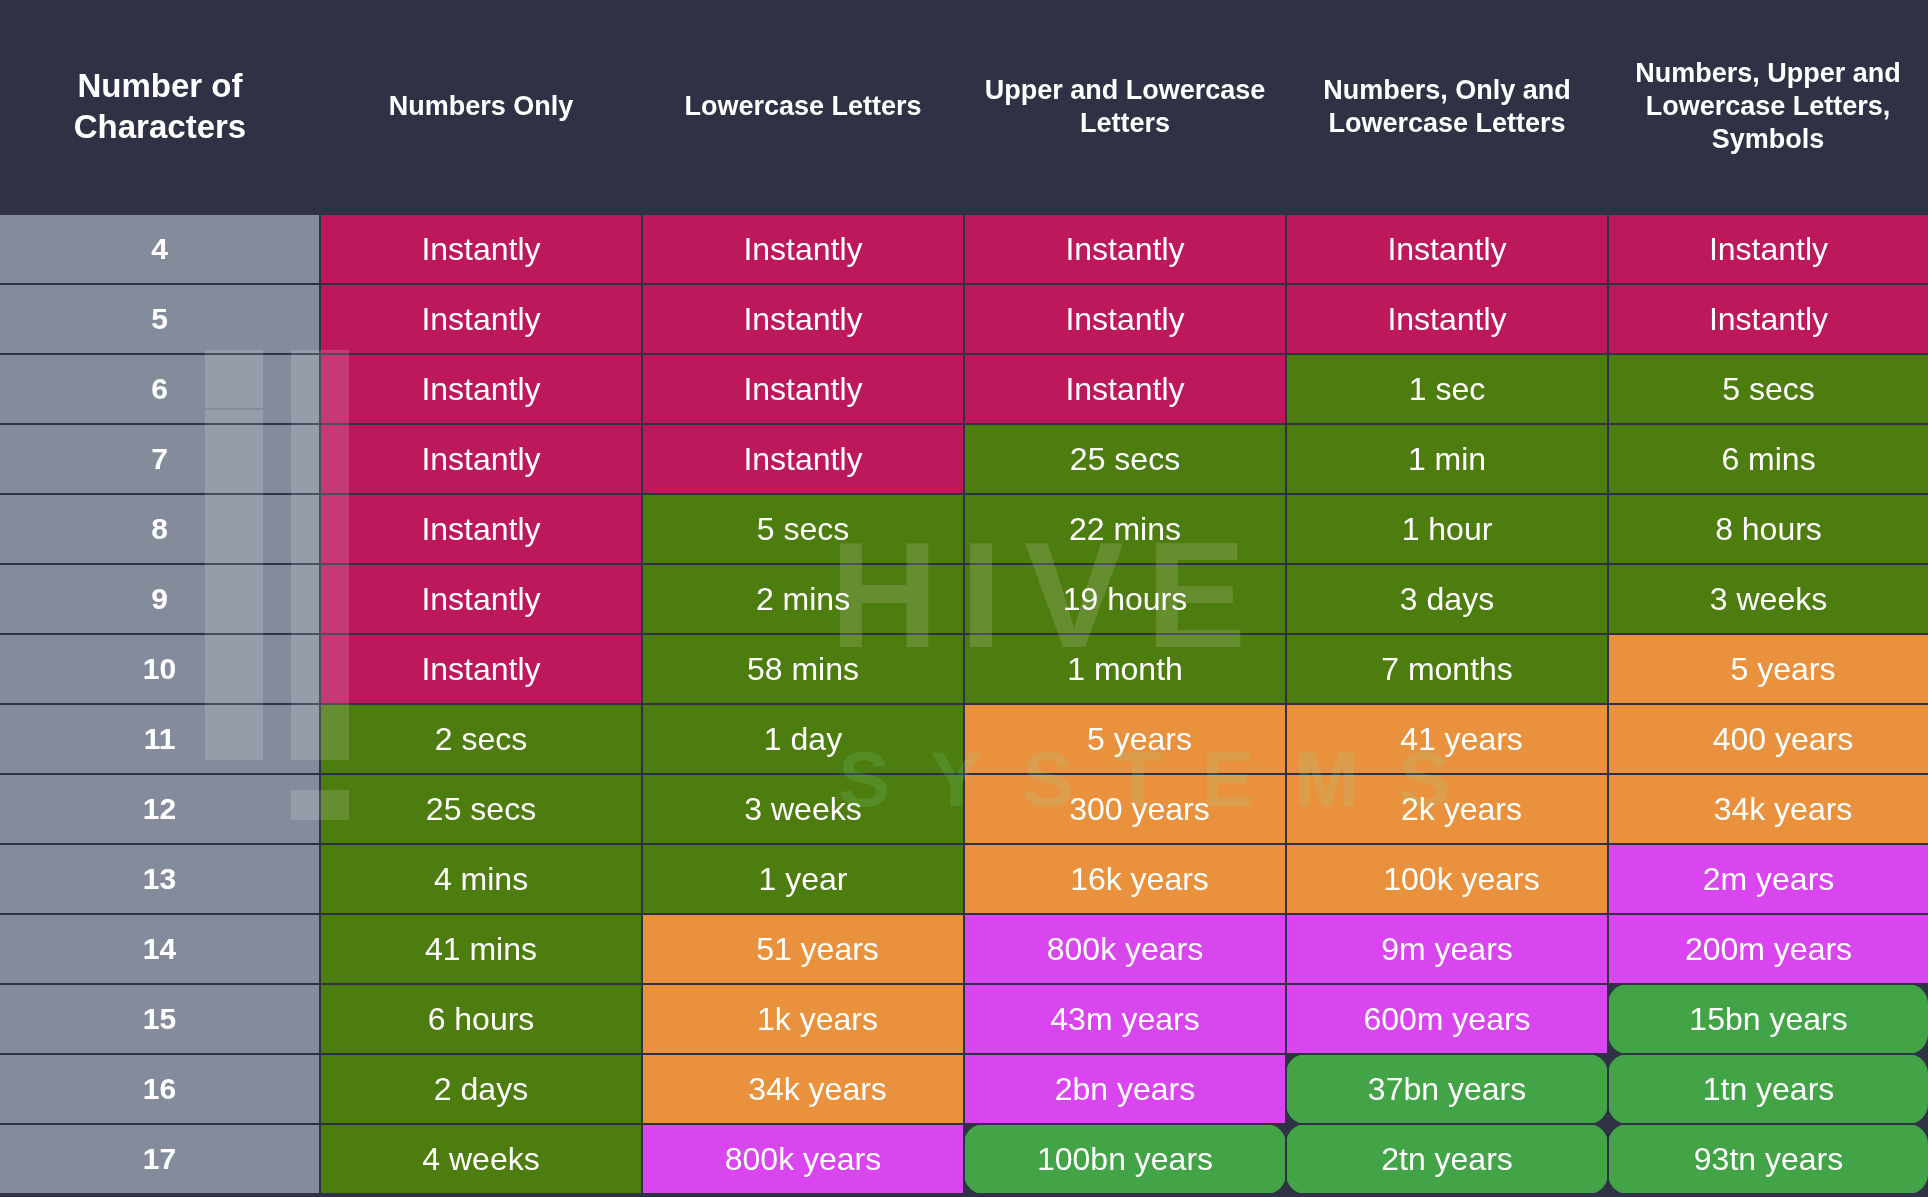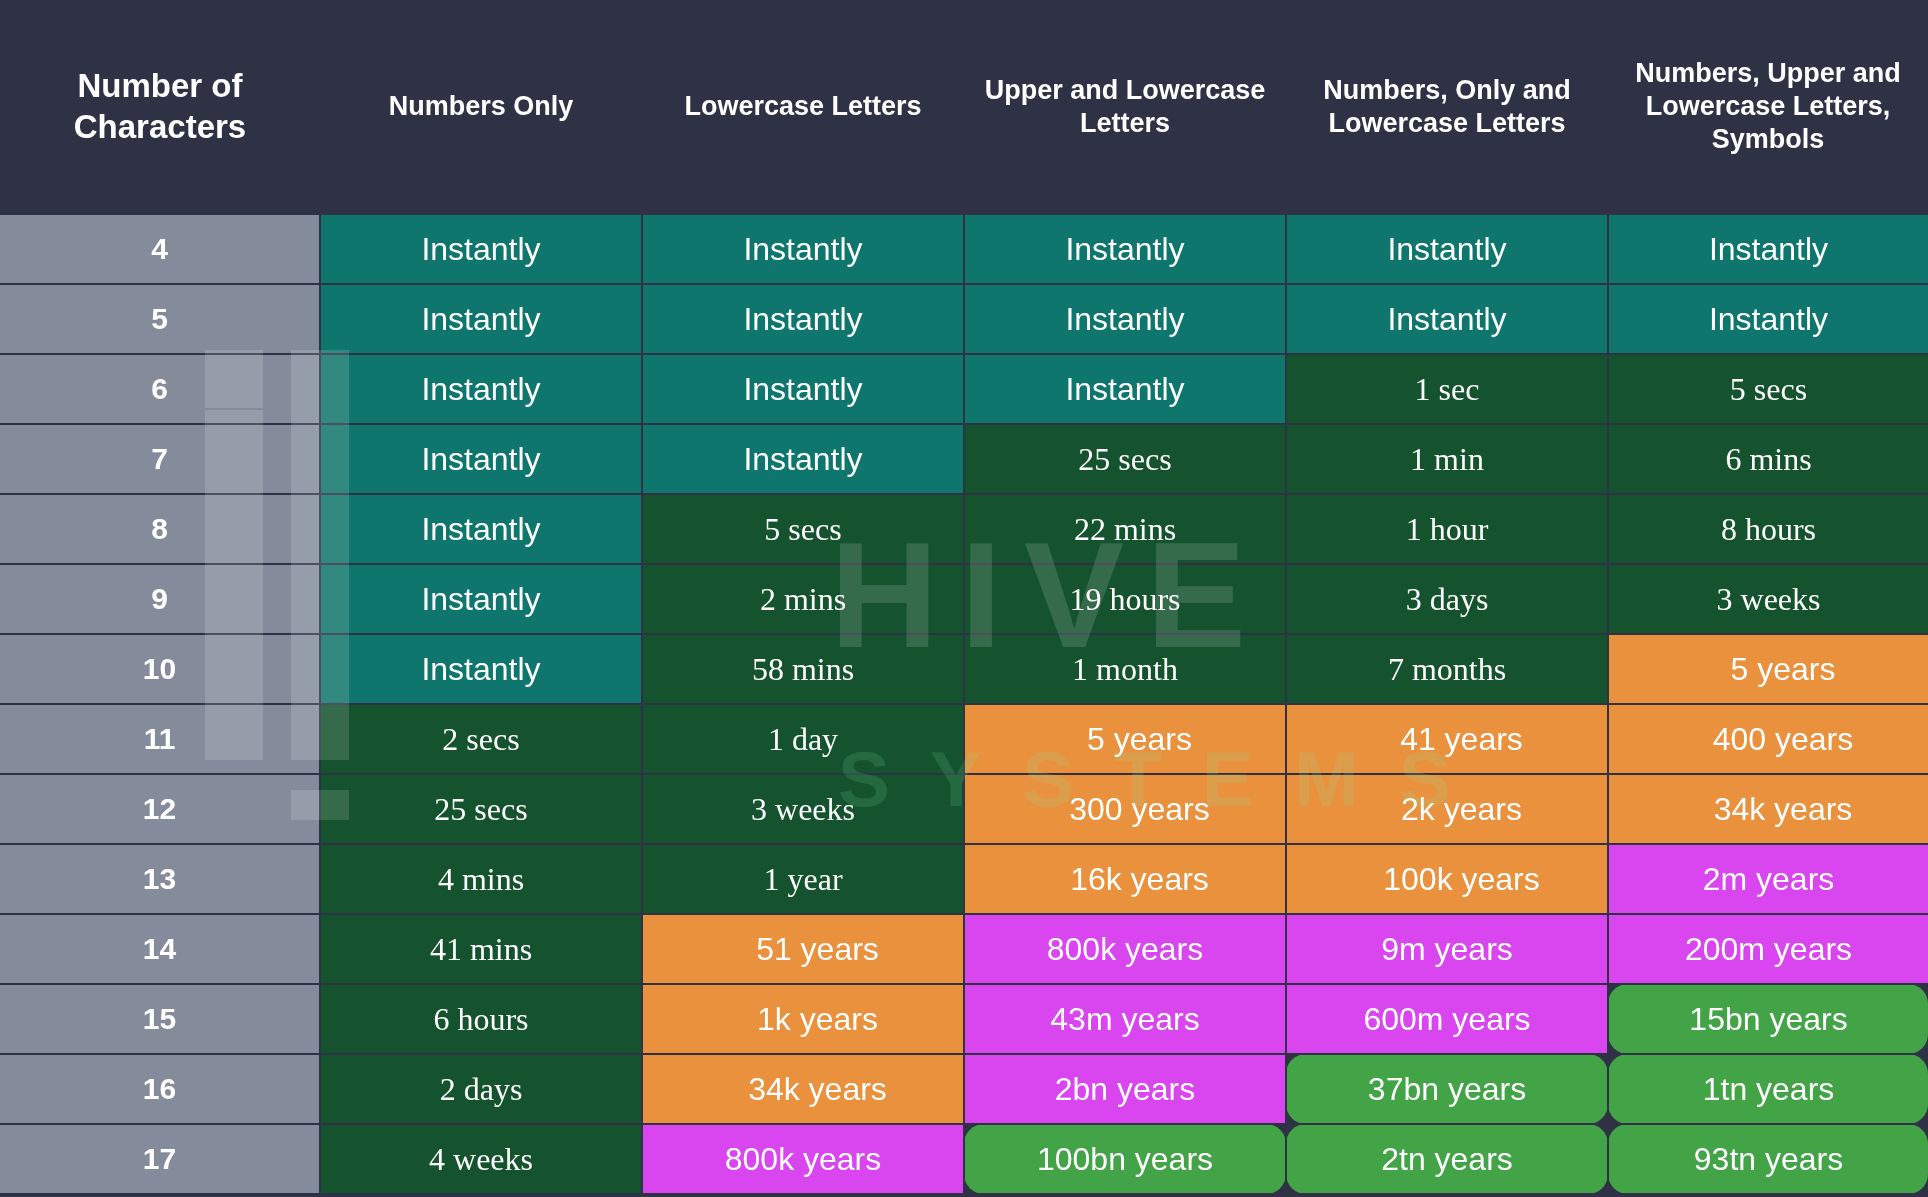--- a/index.html
+++ b/index.html
@@ -96,22 +96,22 @@
   }
   tbody td.rowlabel {
     background: #848c9c;
     font-weight: bold;
     font-size: 30px;
     border-left: none;
   }
   tbody tr td:last-child {
     border-right: none;
   }
-  .c-purple { background: #0f766e; }
-  .c-red    { background: #14532d; font-family: Liberation Serif, serif; }
+  .c-purple { background: #be185d; }
+  .c-red    { background: #4d7c0f; }
   .c-orange { background: #e9913c; padding-left: 30px; }
   .c-yellow { background: #d946ef; }
   .c-green  { background: #43a447; border-radius: 20px; }
 </style>
 </head>
 <body>
 
 <div id="wrap">
 
   <div id="watermark">

